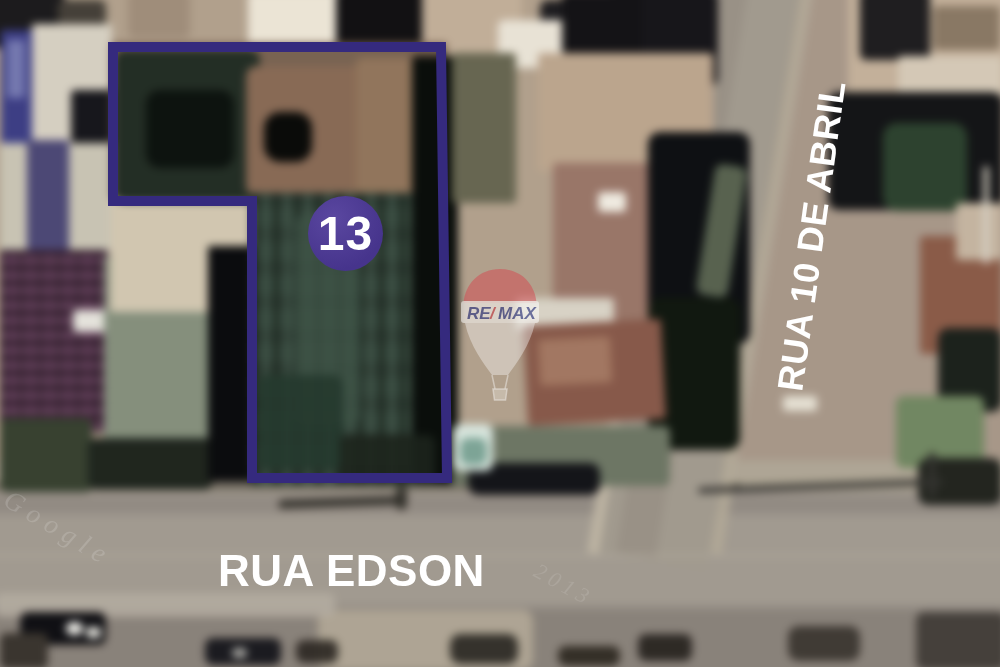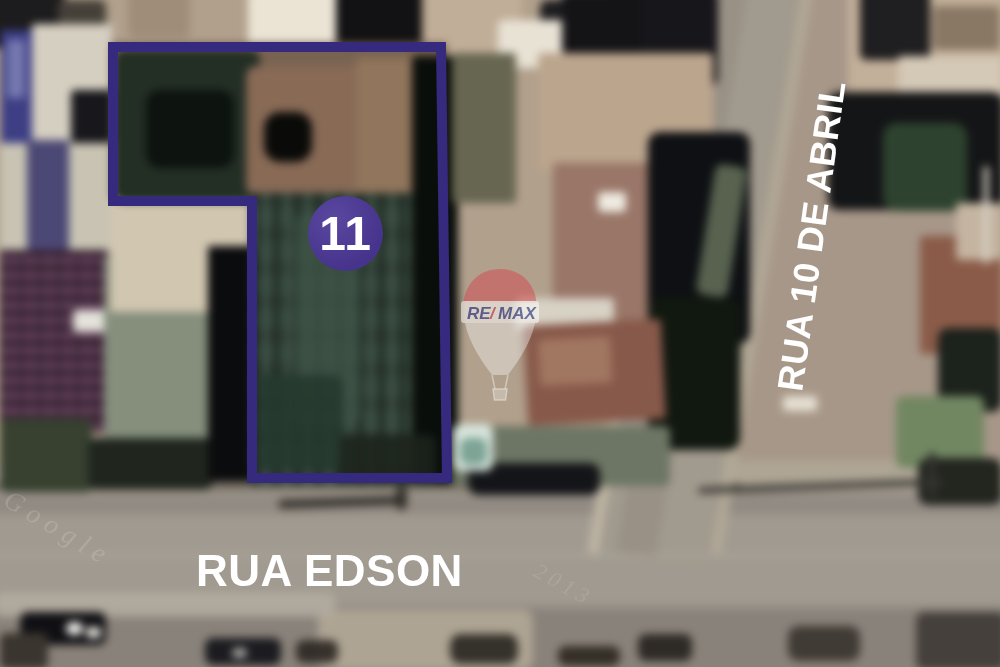--- a/index.html
+++ b/index.html
@@ -22,21 +22,21 @@
   .roadtex{
     background-image:repeating-linear-gradient(180deg, transparent 0 16px, rgba(0,0,0,.05) 16px 19px);
   }
   .overlay-svg{position:absolute;left:0;top:0;width:1000px;height:667px;pointer-events:none;}
   .badge{
     position:absolute;left:308px;top:196px;width:75px;height:75px;border-radius:50%;
     display:flex;align-items:center;justify-content:center;
     font-weight:bold;font-size:48px;letter-spacing:1px;
   }
   .street{position:absolute;font-weight:bold;white-space:nowrap;}
-  .edson{left:196px;top:546px;font-size:44px;letter-spacing:0.5px;}
+  .edson{left:218px;top:546px;font-size:44px;letter-spacing:0.5px;}
   .abril{left:627px;top:215px;width:370px;text-align:center;font-size:36px;
          letter-spacing:0.5px;transform:rotate(-82deg);}
   .ghost{position:absolute;font-style:italic;font-family:"Liberation Serif","DejaVu Serif",serif;pointer-events:none;}
   .ghost1{left:14px;top:484px;font-size:27px;letter-spacing:7px;color:rgba(255,255,255,.15);
           transform:rotate(31deg);transform-origin:left top;}
   .ghost2{left:542px;top:558px;font-size:22px;letter-spacing:5px;color:rgba(255,255,255,.11);
           transform:rotate(29deg);transform-origin:left top;}
   .balloon{position:absolute;left:452px;top:263px;width:96px;height:142px;opacity:.62;}
   .balloon text{font-family:"Liberation Sans","DejaVu Sans",sans-serif;font-weight:bold;font-style:italic;}
 </style>
@@ -154,19 +154,19 @@
     <text x="15" y="56" font-size="17" fill="#2a3584">RE</text>
     <text x="38" y="56" font-size="17" fill="#c9404a">/</text>
     <text x="46" y="56" font-size="17" fill="#2a3584">MAX</text>
   </svg>
 
   <svg class="overlay-svg" viewBox="0 0 1000 667">
     <polygon id="lot-poly" points="113,47 441,47 447,478 252,478 252,201 113,201" fill="none" stroke="#352a7e" stroke-width="10" stroke-linejoin="miter"></polygon>
   </svg>
 
   <div class="badge" id="lot-badge" style="background: radial-gradient(circle at 35% 30%, rgb(90, 71, 160), rgb(70, 52, 140) 72%); color: rgb(255, 255, 255);">
-    <span>11</span>
+    <span>13</span>
   </div>
 
   <div class="street edson" id="lbl-edson" style="color: rgb(255, 255, 255);">RUA EDSON</div>
   <div class="street abril" id="lbl-abril" style="color: rgb(255, 255, 255);">RUA 10 DE ABRIL</div>
 
 </div>
 
 </body></html>

